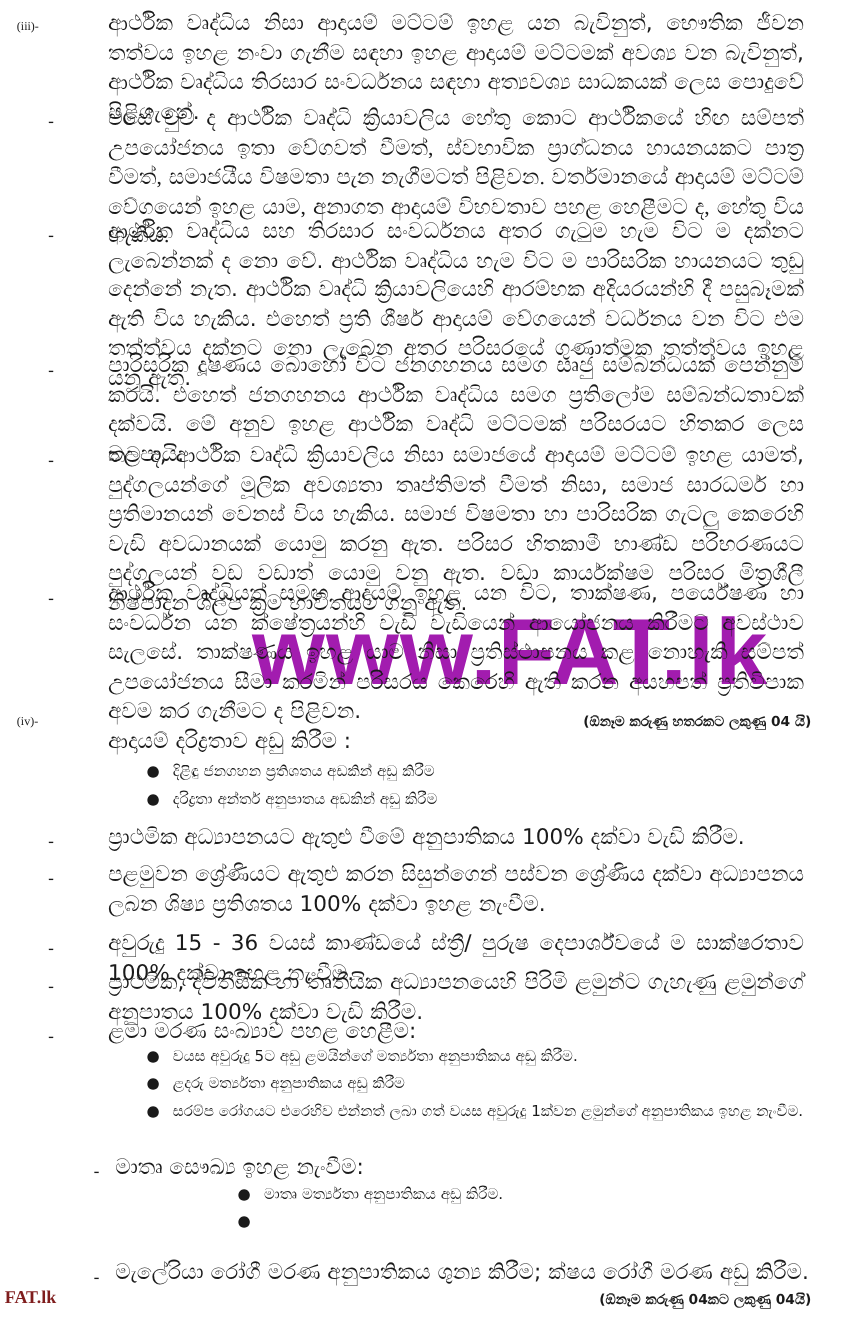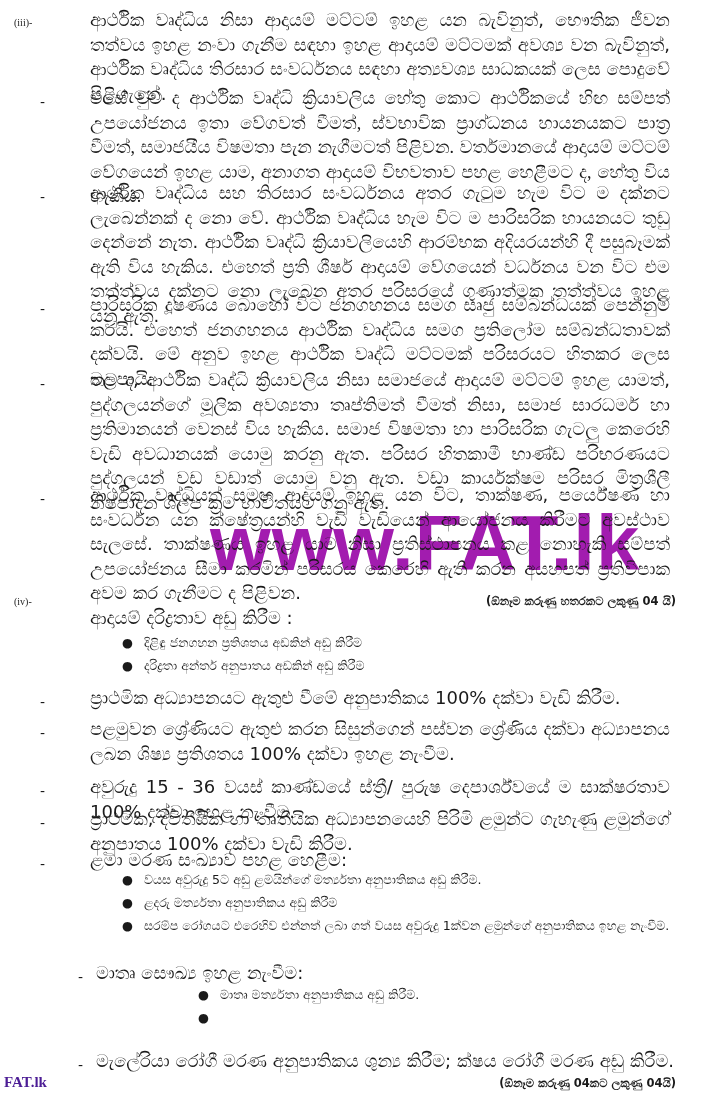--- a/index.html
+++ b/index.html
@@ -12,21 +12,21 @@
   .block { position:absolute; left:0; width:708px; z-index:1; }
   .label { position:absolute; left:14px; font-family:"Liberation Serif", serif; font-size:10px; }
   .dash { position:absolute; left:40px; font-size:14px; }
   .para { position:absolute; left:90px; width:580px; font-size:18px; line-height:24.5px;
           text-align:justify; }
   .bullet-list { position:absolute; margin:0; padding:0; list-style:none; font-size:12.6px; line-height:23px; }
   .bullet-list li { position:relative; padding-left:28px; }
   .bullet-list li .dot { position:absolute; left:6px; top:0; }
   .marks { position:absolute; right:32px; font-size:11.5px; font-weight:bold; }
   .footer-logo { position:absolute; left:4px; top:1074px; font-family:"Liberation Serif", serif;
-                 font-weight:bold; font-size:15px; color:#4c1d95; }
+                 font-weight:bold; font-size:15px; color:#7f1d1d; }
 </style>
 </head>
 <body>
 
 <div class="page">
 
   <div class="watermark">www.FAT.lk</div>
 
   <div class="block" style="top:0;">
     <span class="label" style="top:17px;">(iii)-</span>

